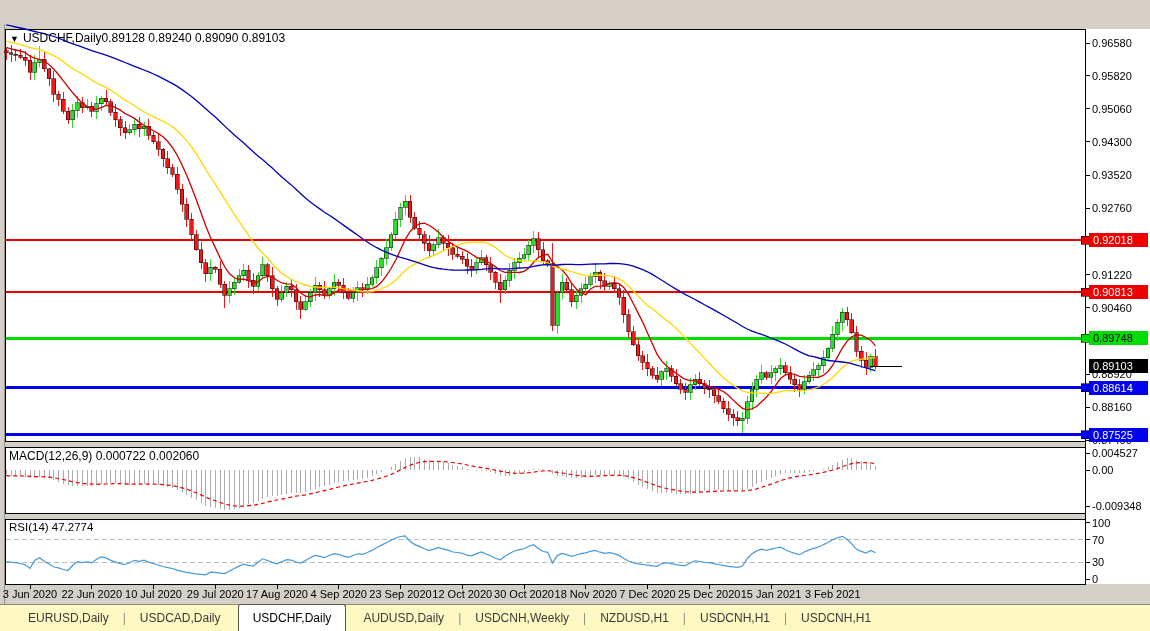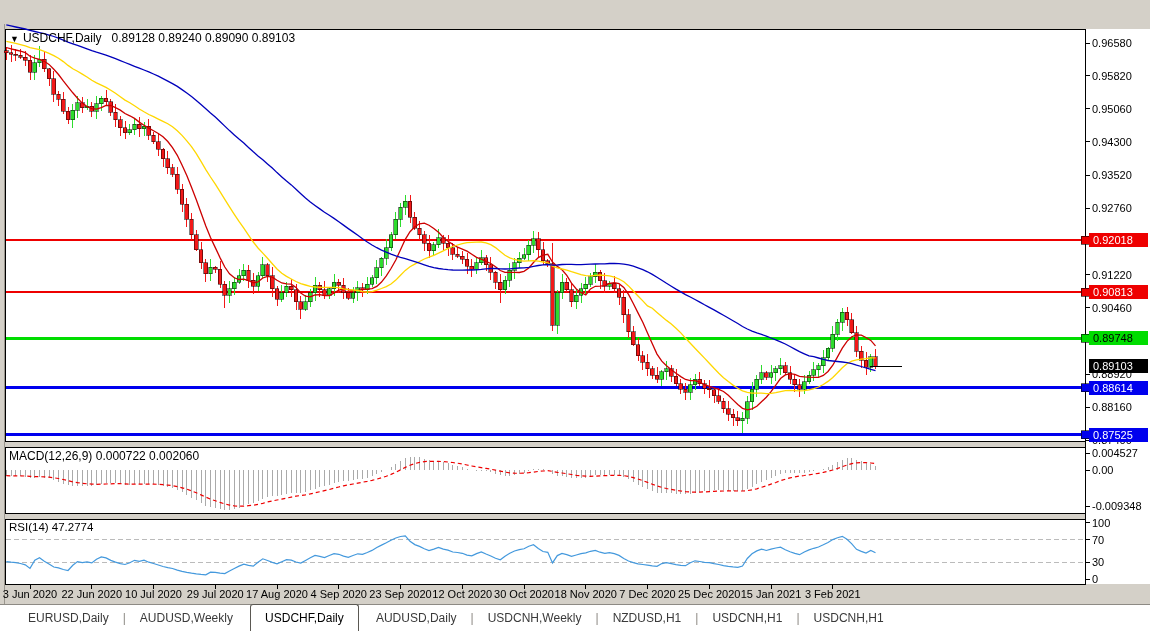--- a/index.html
+++ b/index.html
@@ -12,23 +12,23 @@
   .tfbtn{width:32px;height:19px;margin-right:1px;font-size:11px;color:#222;
          display:flex;align-items:center;justify-content:center;background:#d4d0c8;
          border:1px solid #d4d0c8;border-top-color:#f4f2ee;border-left-color:#f4f2ee;
          border-right-color:#8d8a84;border-bottom-color:#8d8a84;cursor:pointer;}
   .tfbtn.active{background:#f2f1ee;border-top-color:#8d8a84;border-left-color:#8d8a84;
          border-right-color:#ffffff;border-bottom-color:#ffffff;}
   .tfsep{width:3px;height:20px;margin:0 3px 0 2px;border-left:1px solid #9a968e;border-right:1px solid #f4f2ee;}
   
   .pane-label{position:absolute;font-size:12px;color:#000;z-index:5;pointer-events:none;white-space:nowrap;}
   .pane-label .tri{font-size:9px;margin-right:4px;}
-  .pane-label .vals{margin-left:10px;}
+  .pane-label .vals{}
   
-  .tabbar{position:absolute;left:0;top:604px;width:1150px;height:27px;background:#ffffff;
+  .tabbar{position:absolute;left:0;top:604px;width:1150px;height:27px;background:#fef9c3;
           border-top:1px solid #8d8a84;display:flex;align-items:stretch;padding-left:14px;box-sizing:border-box;}
   .tab{position:relative;display:flex;align-items:center;padding:0 14px;font-size:12px;color:#3a3a3a;cursor:pointer;}
   .tab.active{background:#ffffff;color:#000;border:1px solid #5a5852;border-bottom:none;margin-top:-1px;
               border-top-left-radius:3px;border-top-right-radius:3px;z-index:2;}
   .tabsep{align-self:center;color:#8d8a84;font-size:12px;pointer-events:none;}
   .tabsep.hidden{visibility:hidden;}
 </style>
 </head>
 <body>
 
@@ -736,21 +736,21 @@
   </div>
 
   <div class="pane-label" style="left:9px;top:521px;font-size:11.5px;text-align:right;">
     <span>RSI(14)</span>
     <span>47.2774</span>
   </div>
 
   <div class="tabbar" id="tabbar">
       <div class="tab">EURUSD,Daily</div>
       <span class="tabsep">|</span>
-      <div class="tab">AUDUSD,Weekly</div>
+      <div class="tab">USDCAD,Daily</div>
       <span class="tabsep hidden">|</span>
       <div class="tab active">USDCHF,Daily</div>
       <span class="tabsep hidden">|</span>
       <div class="tab">AUDUSD,Daily</div>
       <span class="tabsep">|</span>
       <div class="tab">USDCNH,Weekly</div>
       <span class="tabsep">|</span>
       <div class="tab">NZDUSD,H1</div>
       <span class="tabsep">|</span>
       <div class="tab">USDCNH,H1</div>

